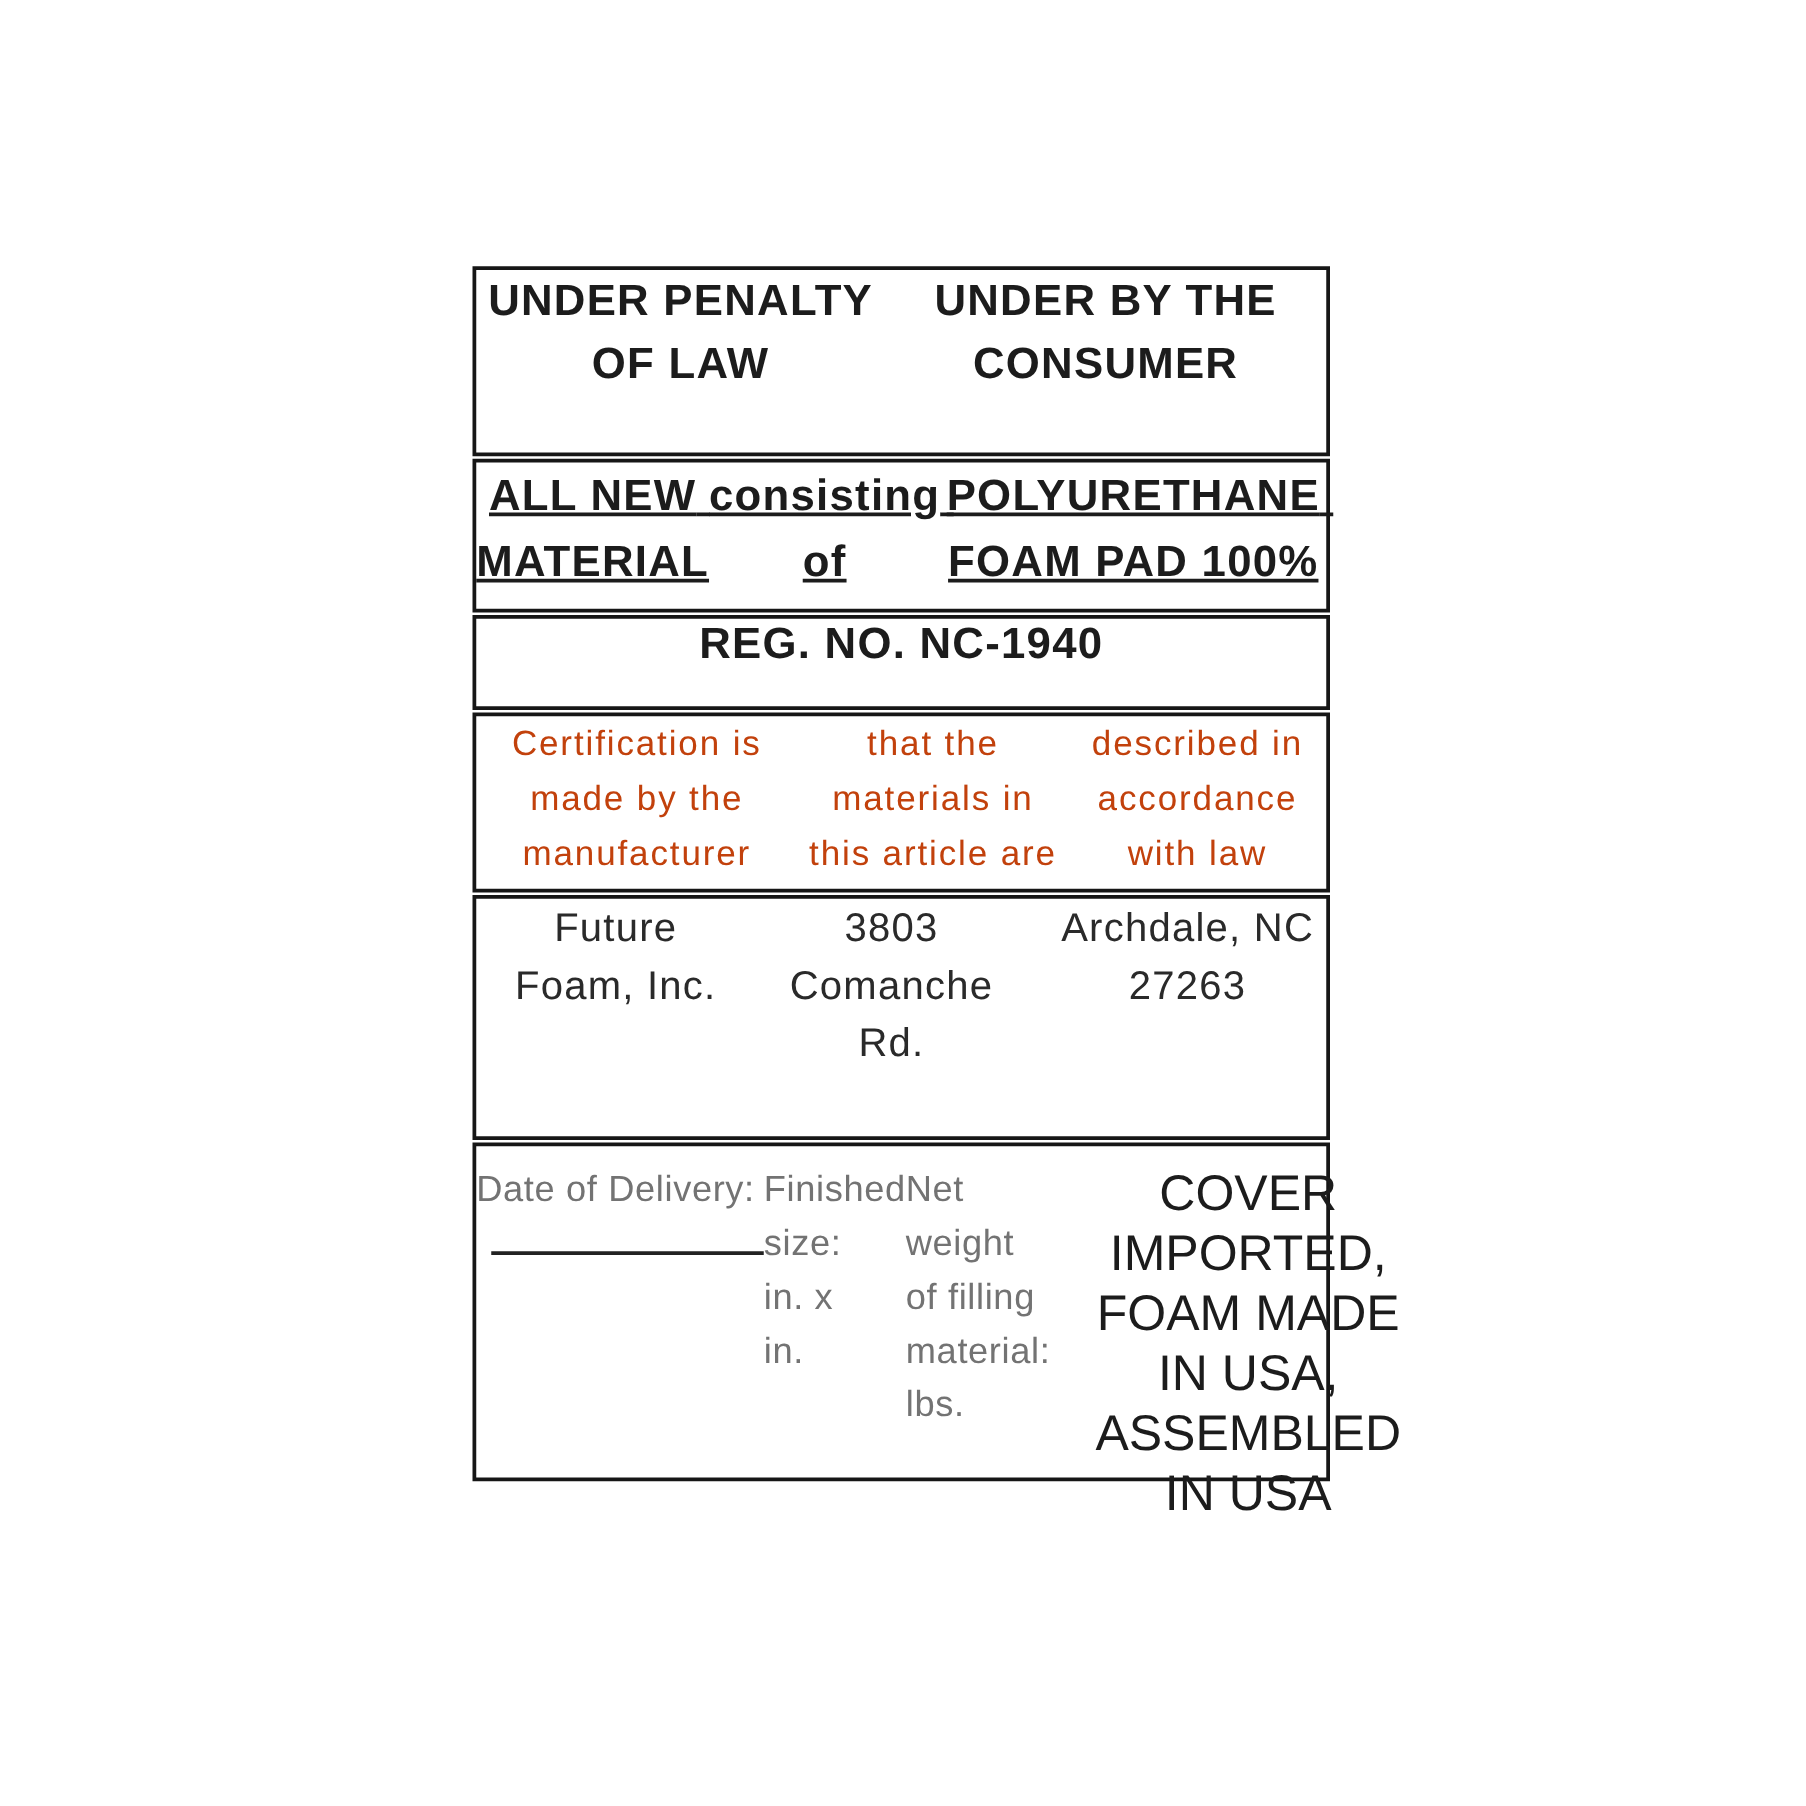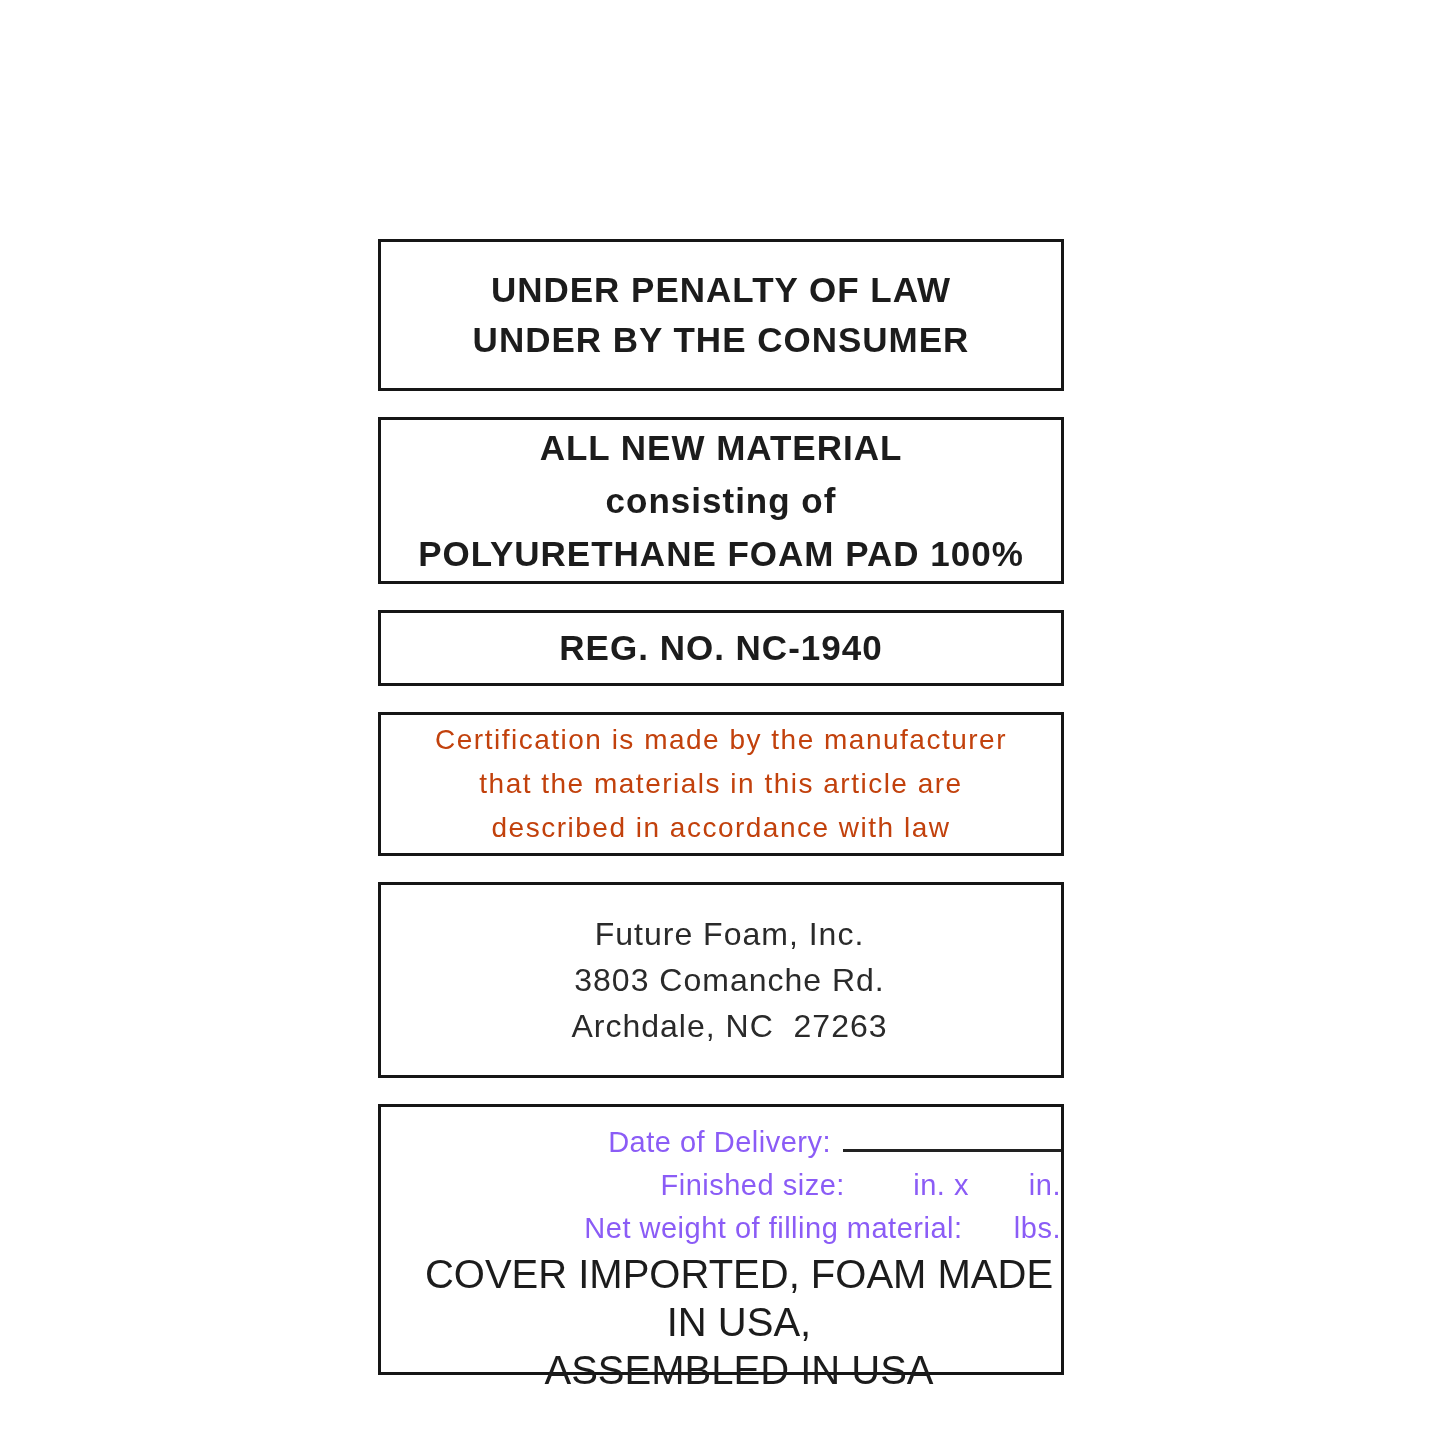--- a/index.html
+++ b/index.html
@@ -20,29 +20,27 @@
     left: 378px;
     top: 213px;
     width: 686px;
   }
   .sec {
     box-sizing: border-box;
     border: 3px solid #161616;
     background: #ffffff;
     margin-bottom: 2px;
     display: flex;
-    flex-direction: column;
     justify-content: center;
     text-align: center;
-    margin-top: 26px;
   }
   .sec:last-child { margin-bottom: 0; }
 
   .sec-penalty   { height: 152px; }
-  .sec-material  { height: 167px; }
+  .sec-material  { height: 123px; text-decoration: underline; }
   .sec-reg       { height: 76px;  }
   .sec-cert      { height: 144px; }
   .sec-madeby    { height: 196px; }
   .sec-details   { height: 271px; justify-content: flex-start; text-align: left; padding: 14px 0 10px 0; }
 
   .hline {
     font-weight: 700;
     font-size: 35px;
     line-height: 50px;
     letter-spacing: 1px;
@@ -75,24 +73,22 @@
     letter-spacing: 1px;
     color: #2a2a2a;
     white-space: pre-wrap;
     padding-left: 17px;
   }
   .detail-line {
     font-weight: 400;
     font-size: 29px;
     line-height: 43px;
     letter-spacing: 0.5px;
-    color: #8b5cf6;
-    padding-left: 24px;
+    color: #737373;
     white-space: pre-wrap;
-    text-align: right;
   }
   .blank-underline {
     display: inline-block;
     width: 218px;
     border-bottom: 3px solid #222222;
     height: 24px;
     margin-left: 12px;
     vertical-align: baseline;
   }
   .origin-block {

